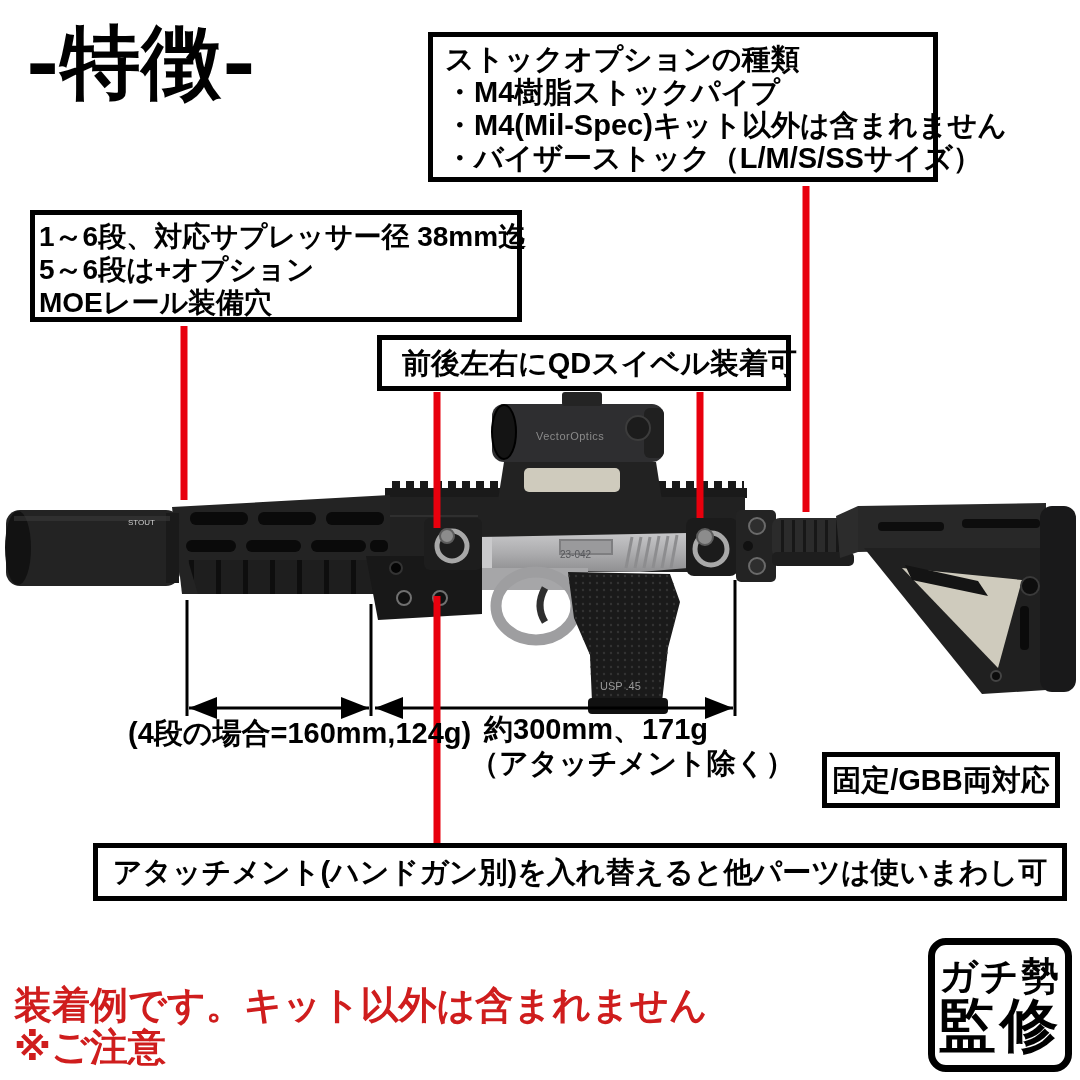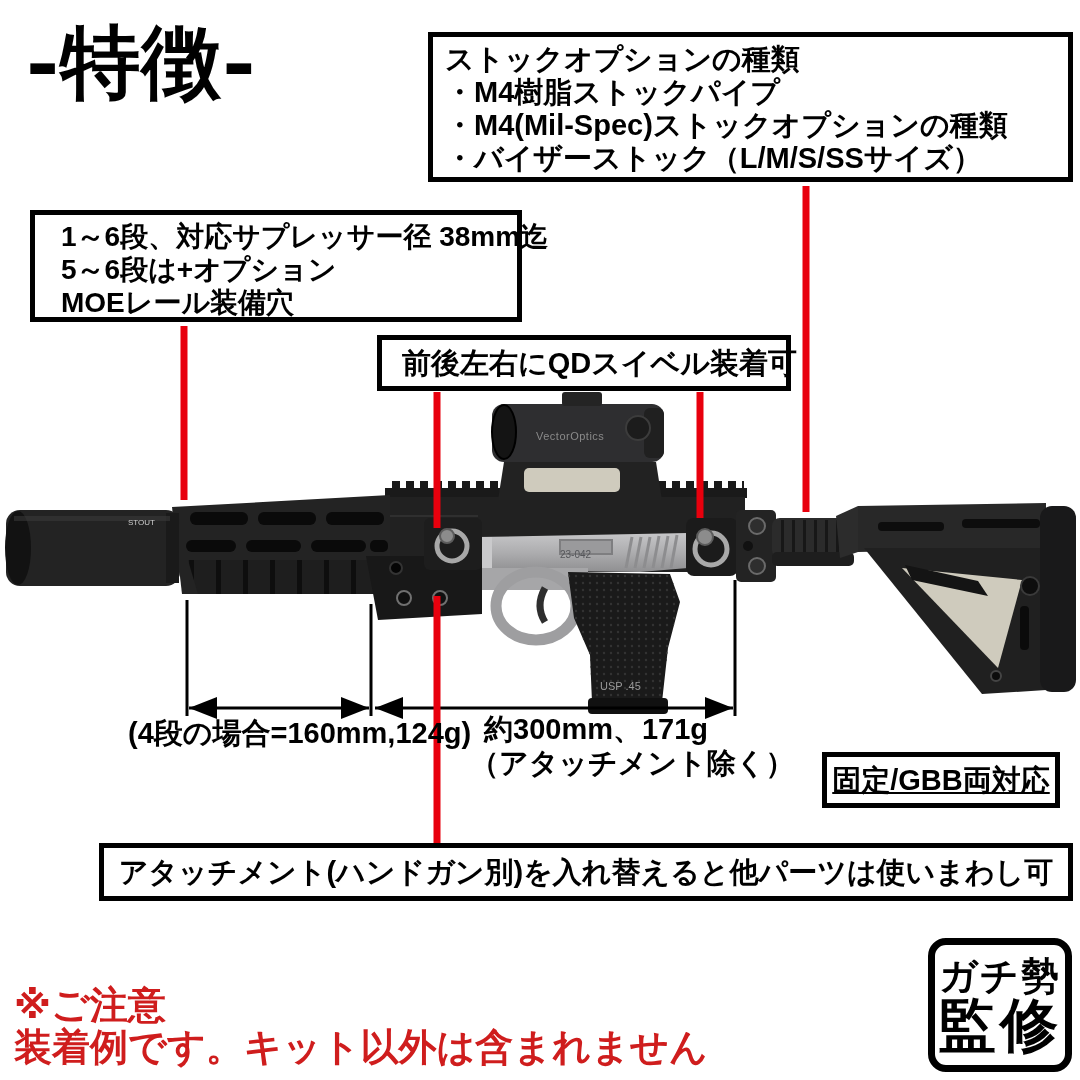--- a/index.html
+++ b/index.html
@@ -19,25 +19,25 @@
   .title{
     position:absolute;left:22px;top:14px;margin:4px;
     font-family:"DejaVu Serif","Liberation Serif",serif;
     font-weight:900;font-size:80px;line-height:1.1;letter-spacing:1px;
   }
   .box{
     position:absolute;border:5px solid var(--ink);background:var(--bg);
     box-sizing:border-box;font-weight:bold;white-space:nowrap;
   }
   .box .ln{display:block;}
-  .box-stock{left:428px;top:32px;width:645px;height:150px;padding:6px 12px;font-size:29px;line-height:33px;}
-  .box-handguard{left:30px;top:210px;width:492px;height:112px;padding:5px 26px;font-size:28px;line-height:33px;}
+  .box-stock{left:428px;top:32px;width:510px;height:150px;padding:6px 12px;font-size:29px;line-height:33px;}
+  .box-handguard{left:30px;top:210px;width:492px;height:112px;padding:5px 4px;font-size:28px;line-height:33px;}
   .box-qd{left:377px;top:335px;width:414px;height:56px;padding:0 20px;font-size:29px;line-height:46px;}
-  .box-gbb{left:822px;top:752px;width:238px;height:56px;font-size:29px;line-height:46px;text-align:center;text-decoration:underline;}
-  .box-attach{left:99px;top:843px;width:974px;height:58px;font-size:29px;line-height:48px;text-align:center;}
+  .box-gbb{left:822px;top:752px;width:238px;height:56px;font-size:29px;line-height:46px;text-align:center;}
+  .box-attach{left:93px;top:843px;width:974px;height:58px;font-size:29px;line-height:48px;text-align:center;}
   .dim-label{position:absolute;font-weight:bold;font-size:29px;line-height:34px;white-space:nowrap;}
   .dim-left{left:142px;top:716px;}
   .dim-right{left:484px;top:712px;}
   .stamp{
     position:absolute;left:928px;top:938px;width:144px;height:134px;
     border:7px solid var(--ink);border-radius:18px;box-sizing:border-box;
     display:flex;flex-direction:column;align-items:center;justify-content:center;
     font-family:"DejaVu Serif","Liberation Serif",serif;font-weight:900;
   }
   .stamp .s1{font-size:38px;line-height:40px;letter-spacing:2px;}
@@ -205,21 +205,21 @@
       <line class="redline" x1="806" y1="186" x2="806" y2="512"></line>
       <line class="redline" x1="437" y1="596" x2="437" y2="846"></line>
     </g>
   </svg>
 
   <h1 class="title">-特徴-</h1>
 
   <div class="box box-stock">
     <span class="ln">ストックオプションの種類</span>
     <span class="ln">・M4樹脂ストックパイプ</span>
-    <span class="ln">・M4(Mil-Spec)ストックオプションの種類</span>
+    <span class="ln">・M4(Mil-Spec)キット以外は含まれません</span>
     <span class="ln">・バイザーストック（L/M/S/SSサイズ）</span>
   </div>
 
   <div class="box box-handguard">
     <span class="ln">1～6段、対応サプレッサー径 38mm迄</span>
     <span class="ln">5～6段は+オプション</span>
     <span class="ln">MOEレール装備穴</span>
   </div>
 
   <div class="box box-qd">
@@ -241,17 +241,17 @@
     <span class="ln" style="display:block">約300mm、171g</span>
     <span class="ln" style="display:block;margin-left:-14px">（アタッチメント除く）</span>
   </div>
 
   <div class="stamp">
     <span class="s1">ガチ勢</span>
     <span class="s2">監修</span>
   </div>
 
   <div class="notice">
+    <span style="display:block">装着例です。キット以外は含まれません</span>
     <span style="display:block">※ご注意</span>
-    <span style="display:block">装着例です。キット以外は含まれません</span>
   </div>
 
 </div>
 
 </body></html>

